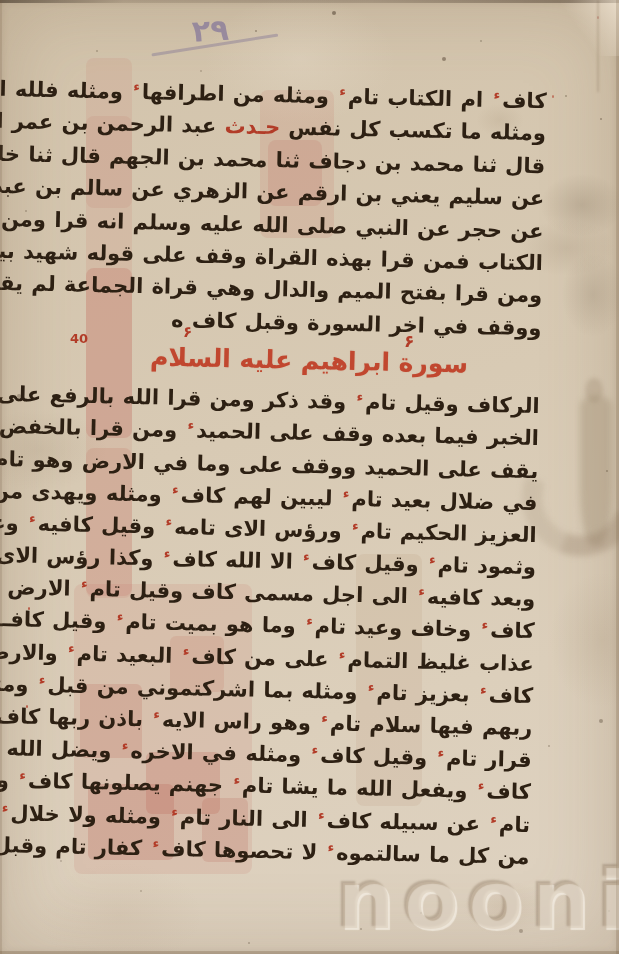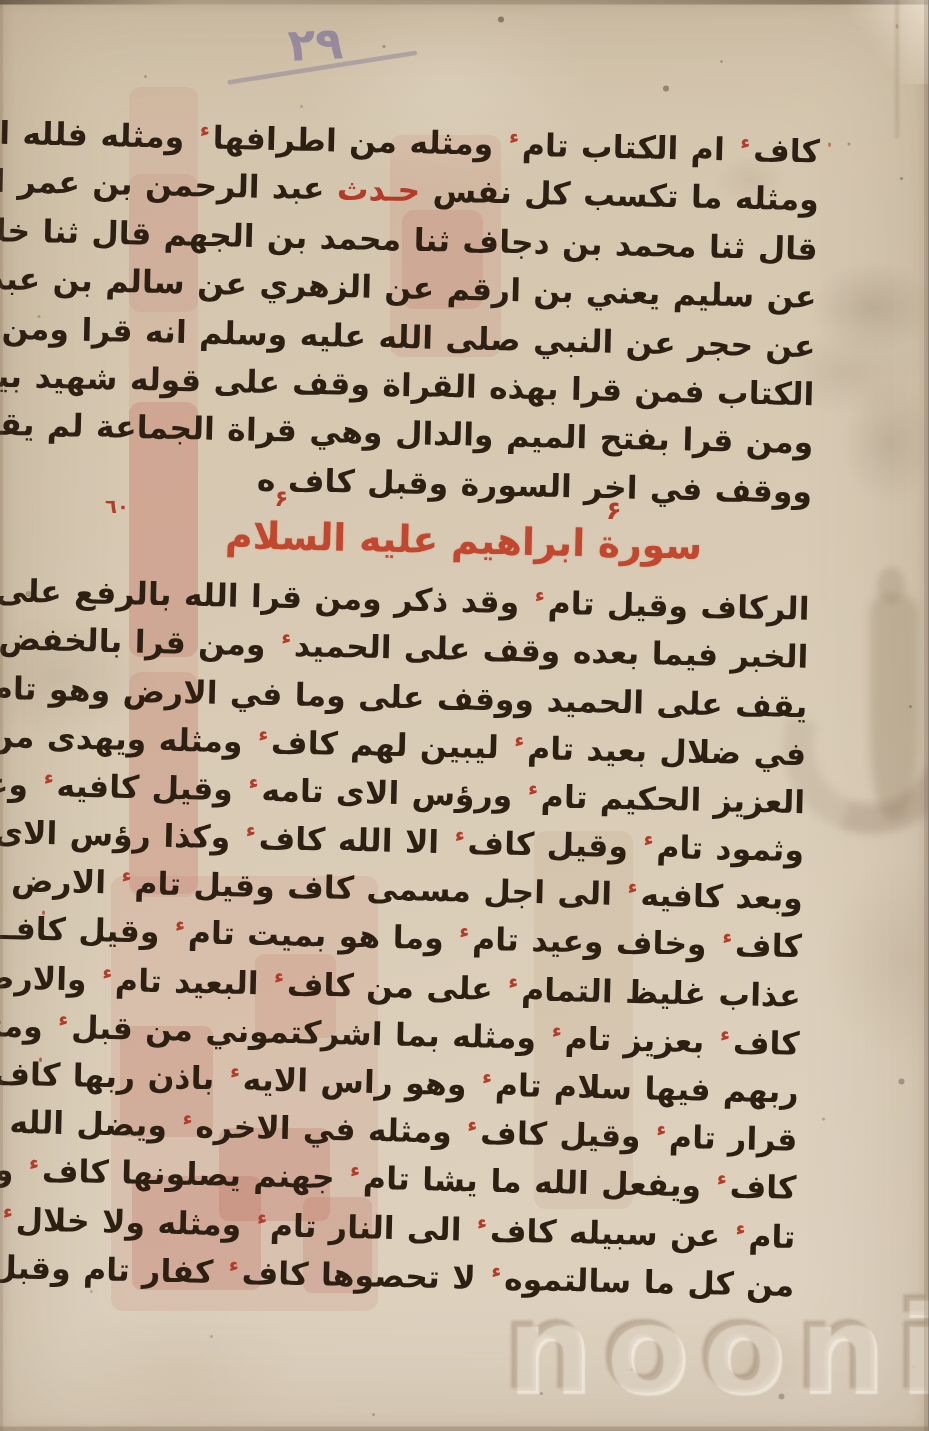--- a/index.html
+++ b/index.html
@@ -158,21 +158,21 @@
         <div class="ms-line"><span>ربهم فيها سلام تام</span><span class="red mark">ء</span><span> وهو راس الايه</span><span class="red mark">ء</span><span> باذن ربها كاف</span></div>
         <div class="ms-line"><span>قرار تام</span><span class="red mark">ء</span><span> وقيل كاف</span><span class="red mark">ء</span><span> ومثله في الاخره</span><span class="red mark">ء</span><span> ويضل الله الظالمين</span></div>
         <div class="ms-line"><span>كاف</span><span class="red mark">ء</span><span> ويفعل الله ما يشا تام</span><span class="red mark">ء</span><span> جهنم يصلونها كاف</span><span class="red mark">ء</span><span> وبئس القرار</span></div>
         <div class="ms-line"><span>تام</span><span class="red mark">ء</span><span> عن سبيله كاف</span><span class="red mark">ء</span><span> الى النار تام</span><span class="red mark">ء</span><span> ومثله ولا خلال</span><span class="red mark">ء</span><span> ومثله</span></div>
         <div class="ms-line"><span>من كل ما سالتموه</span><span class="red mark">ء</span><span> لا تحصوها كاف</span><span class="red mark">ء</span><span> كفار تام وقبل كاف</span></div>
       </div>
   </div>
 
   <span class="flourish fl1">۶</span>
   <span class="flourish fl2">۶</span>
-  <span class="flourish fl3">٦٠</span>
+  <span class="flourish fl3">40</span>
 
   <div class="corner-tr-light"></div>
   <div class="crease-tr"></div>
   <div class="edge-top"></div>
   <div class="edge-right"></div>
   <div class="edge-bottom"></div>
   <div class="edge-left"></div>
 </div>
 
 </body></html>

